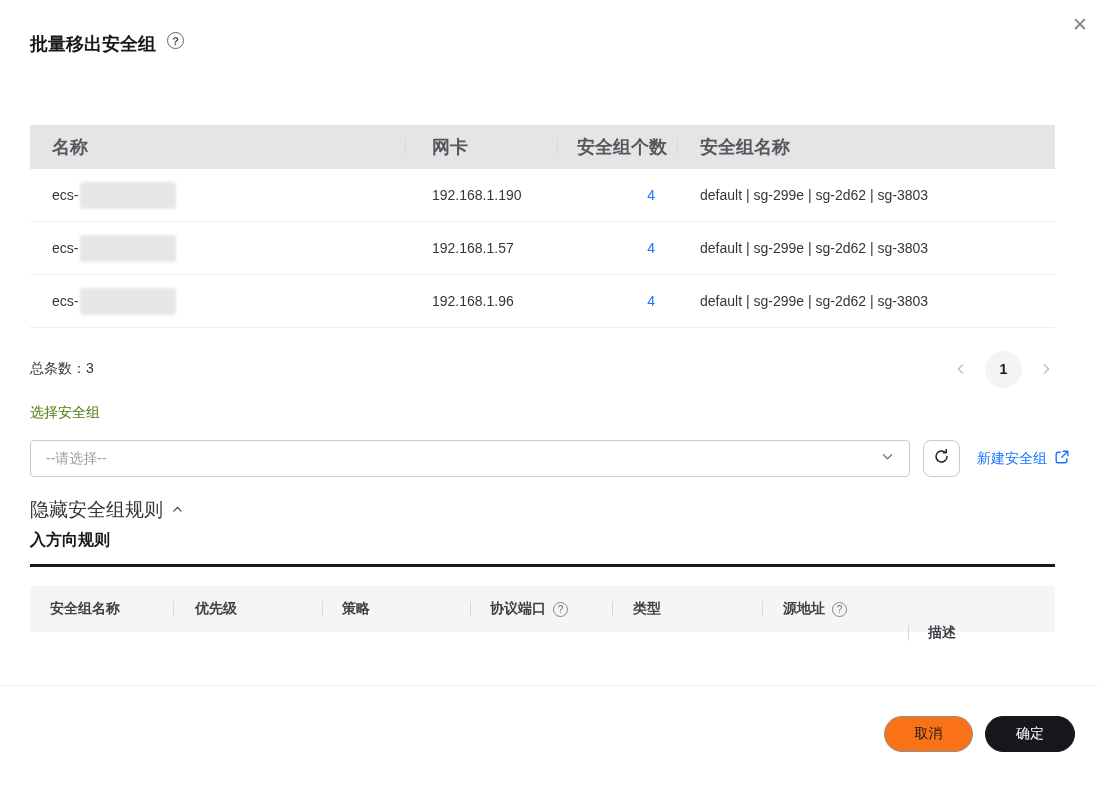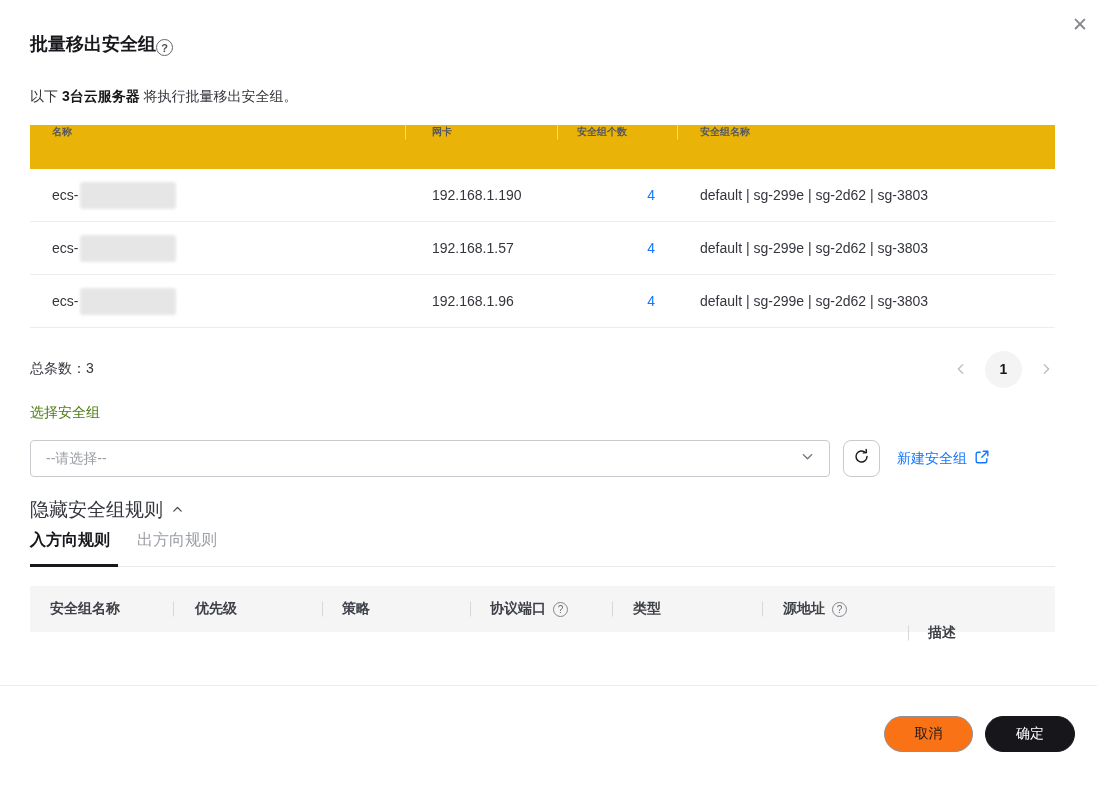--- a/index.html
+++ b/index.html
@@ -3,30 +3,30 @@
 <meta charset="utf-8">
 <style>
   * { margin:0; padding:0; box-sizing:border-box; }
   html,body { width:1097px; height:785px; background:#fff; font-family:"Liberation Sans","DejaVu Sans",sans-serif; color:#252b3a; }
   .dialog { position:relative; width:1097px; height:785px; overflow:hidden; }
 
   
   .close { position:absolute; top:12px; left:1068px; width:24px; height:24px; display:flex; align-items:center; justify-content:center; cursor:pointer; color:#85888e; font-size:19px; line-height:1; }
 
   
-  .title-row { position:absolute; top:32px; left:30px; display:flex; align-items:flex-end; }
+  .title-row { position:absolute; top:32px; left:30px; display:flex; align-items:flex-start; gap:11px; }
   .title-row h1 { font-size:18px; font-weight:bold; color:#17171c; }
   .help-badge { display:inline-flex; align-items:center; justify-content:center; width:17px; height:17px; border:1px solid #63666c; border-radius:50%; font-size:11px; color:#4c4f55; font-weight:bold; }
 
   .subtitle { position:absolute; top:88px; left:30px; font-size:14px; color:#33363c; }
   .subtitle b { font-weight:bold; color:#17171c; }
 
   
   .table1 { position:absolute; top:125px; left:30px; width:1025px; }
-  .t-head { display:flex; align-items:flex-start; height:44px; background:#eab308; font-size:10px; font-weight:600; color:#54575e; }
+  .t-head { display:flex; align-items:center; height:44px; background:#e5e5e5; font-size:18px; font-weight:600; color:#54575e; }
   .t-row { display:flex; align-items:center; height:53px; border-bottom:1px solid #ededef; font-size:14px; color:#33363c; }
   .c { position:relative; display:flex; align-items:center; }
   .c1 { width:375px; padding-left:22px; }
   .c2 { width:152px; padding-left:27px; }
   .c3 { width:120px; padding-left:20px; }
   .c4 { flex:1; padding-left:23px; }
   .t-head .c::before { content:""; position:absolute; left:0; top:50%; transform:translateY(-50%); width:1px; height:15px; background:#d8d8da; }
   .t-head .c1::before { display:none; }
   .c3.val { justify-content:flex-end; padding-right:22px; padding-left:0; }
   .count-link { color:#1476ff; cursor:pointer; }
@@ -34,28 +34,28 @@
 
   
   .total-row { position:absolute; top:348px; left:30px; width:1025px; height:42px; display:flex; align-items:center; justify-content:space-between; font-size:14px; color:#33363c; }
   .pager { display:flex; align-items:center; gap:15px; }
   .pg-arrow { width:18px; height:18px; display:flex; align-items:center; justify-content:center; cursor:pointer; }
   .pg-page { width:37px; height:37px; border-radius:50%; background:#f4f4f5; display:flex; align-items:center; justify-content:center; font-weight:bold; font-size:14px; color:#17171c; cursor:pointer; }
 
   
   .sel-label { position:absolute; top:404px; left:30px; font-size:14px; color:#4d7c0f; }
   .select-row { position:absolute; top:440px; left:30px; display:flex; align-items:center; }
-  .select-box { width:800px; height:37px; border:1px solid #c7cace; border-radius:4px; display:flex; align-items:center; justify-content:space-between; padding:0 14px 0 15px; cursor:pointer; background:#fff; }
+  .select-box { width:880px; height:37px; border:1px solid #c7cace; border-radius:4px; display:flex; align-items:center; justify-content:space-between; padding:0 14px 0 15px; cursor:pointer; background:#fff; }
   .select-box .ph { font-size:14px; color:#9b9ea5; }
   .refresh-btn { width:37px; height:37px; margin-left:13px; border:1px solid #c7cace; border-radius:8px; background:#fff; display:flex; align-items:center; justify-content:center; cursor:pointer; }
   .new-sg { margin-left:17px; display:flex; align-items:center; gap:7px; color:#1476ff; font-size:14px; text-decoration:none; cursor:pointer; }
 
   
   .toggle-rules { position:absolute; top:497px; left:30px; display:flex; align-items:center; gap:8px; font-size:19px; color:#33363c; cursor:pointer; }
-  .tabs { position:absolute; top:524px; left:30px; width:1025px; display:flex; gap:19px; border-bottom:1px solid #e9e9eb; }
+  .tabs { position:absolute; top:524px; left:30px; width:1025px; display:flex; gap:19px; border-bottom:1px solid #e9e9eb;flex-direction:column; }
   .tab { font-size:16px; color:#9b9ea5; padding:6px 2px 13px 0; cursor:pointer; }
   .tab.active { color:#17171c; font-weight:bold; border-bottom:3px solid #17171c; margin-bottom:-1px; min-width:88px; }
 
   .table2 { position:absolute; top:586px; left:30px; width:1025px; }
   .t2-head { display:flex; align-items:center; height:46px; background:#f5f5f5; font-size:14px; font-weight:bold; color:#3e4148; }
   .t2-head .c::before { content:""; position:absolute; left:0; top:50%; transform:translateY(-50%); width:1px; height:15px; background:#d8d8da; }
   .t2-head .k1::before { display:none; }
   .k1 { width:143px; padding-left:20px; }
   .k2 { width:149px; padding-left:22px; }
   .k3 { width:148px; padding-left:20px; }
@@ -76,21 +76,20 @@
 
 <div class="dialog">
 
   <div class="close">✕</div>
 
   <div class="title-row">
     <h1>批量移出安全组</h1>
     <span class="help-badge">?</span>
   </div>
 
-  <p class="subtitle"><span>以下 </span><b>3台云服务器</b><span> 将执行批量移出安全组。</span></p>
 
   <div class="table1">
     <div class="t-head">
       <div class="c c1">名称</div>
       <div class="c c2">网卡</div>
       <div class="c c3">安全组个数</div>
       <div class="c c4">安全组名称</div>
     </div>
 
     <div class="t-row">

